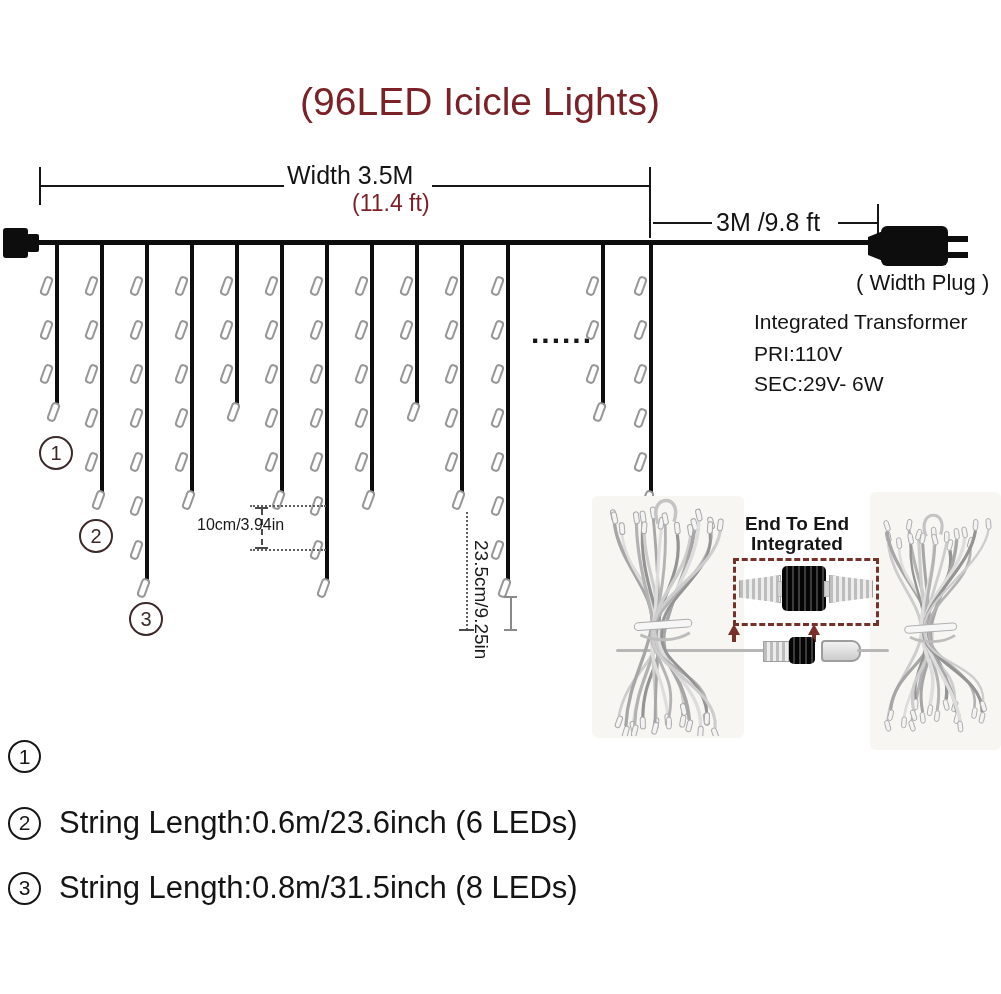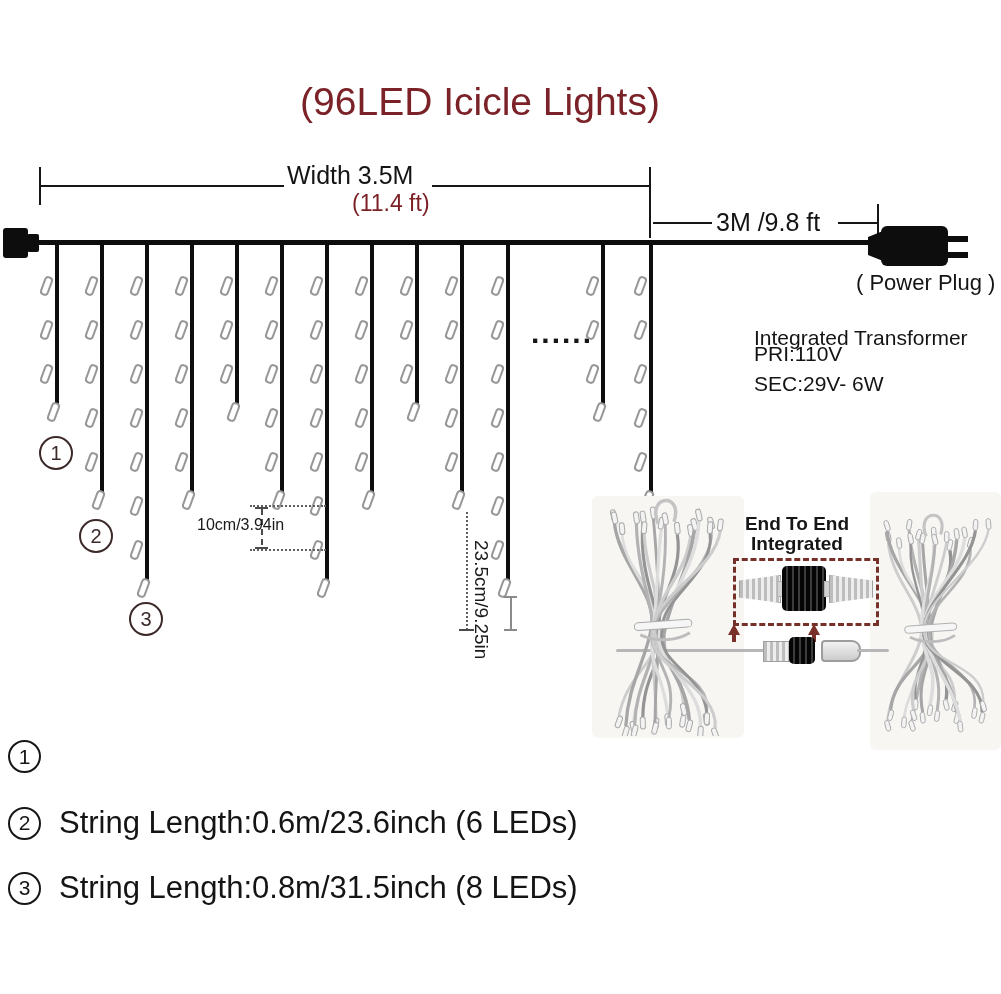--- a/index.html
+++ b/index.html
@@ -71,25 +71,25 @@
   <div class="abs wire"></div>
   <div class="abs" style="top:228px;left:3px;width:25px;height:30px;background:#0d0d0d;border-radius:3px;"></div>
   <div class="abs" style="top:234px;left:27px;width:12px;height:18px;background:#0d0d0d;border-radius:2px;"></div>
 
   <svg class="abs" style="top:224px;left:868px;" width="102" height="44" viewBox="0 0 102 44">
     <polygon points="0,13 15,7 15,37 0,31" fill="#0d0d0d"></polygon>
     <rect x="13" y="2" width="67" height="40" rx="6" fill="#0d0d0d"></rect>
     <rect x="79" y="12" width="21" height="6" fill="#0d0d0d"></rect>
     <rect x="79" y="28" width="21" height="6" fill="#0d0d0d"></rect>
   </svg>
-  <div class="abs spec" style="top:270px;left:856px;font-size:22px;">( Power Plug )</div>
+  <div class="abs spec" style="top:270px;left:856px;font-size:22px;">( Width Plug )</div>
 
   <div class="abs dots" style="top:316px;left:531px;">......</div>
 
-  <div class="abs spec" style="top:326px;left:754px;">Integrated Transformer</div>
+  <div class="abs spec" style="top:310px;left:754px;">Integrated Transformer</div>
   <div class="abs spec" style="top:342px;left:754px;">PRI:110V</div>
   <div class="abs spec" style="top:372px;left:754px;">SEC:29V- 6W</div>
 
   <div class="abs" id="strings-layer" style="top:0;left:0;width:1001px;height:994px;pointer-events:none;">
       <div class="string-line" style="left: 55px; top: 244px; height: 160px;"></div>
       <div class="led" style="left: 42px; top: 276px;"></div>
       <div class="led" style="left: 42px; top: 320px;"></div>
       <div class="led" style="left: 42px; top: 364px;"></div>
       <div class="led" style="left: 49px; top: 402px;"></div>
       <div class="string-line" style="left: 100px; top: 244px; height: 248px;"></div>

